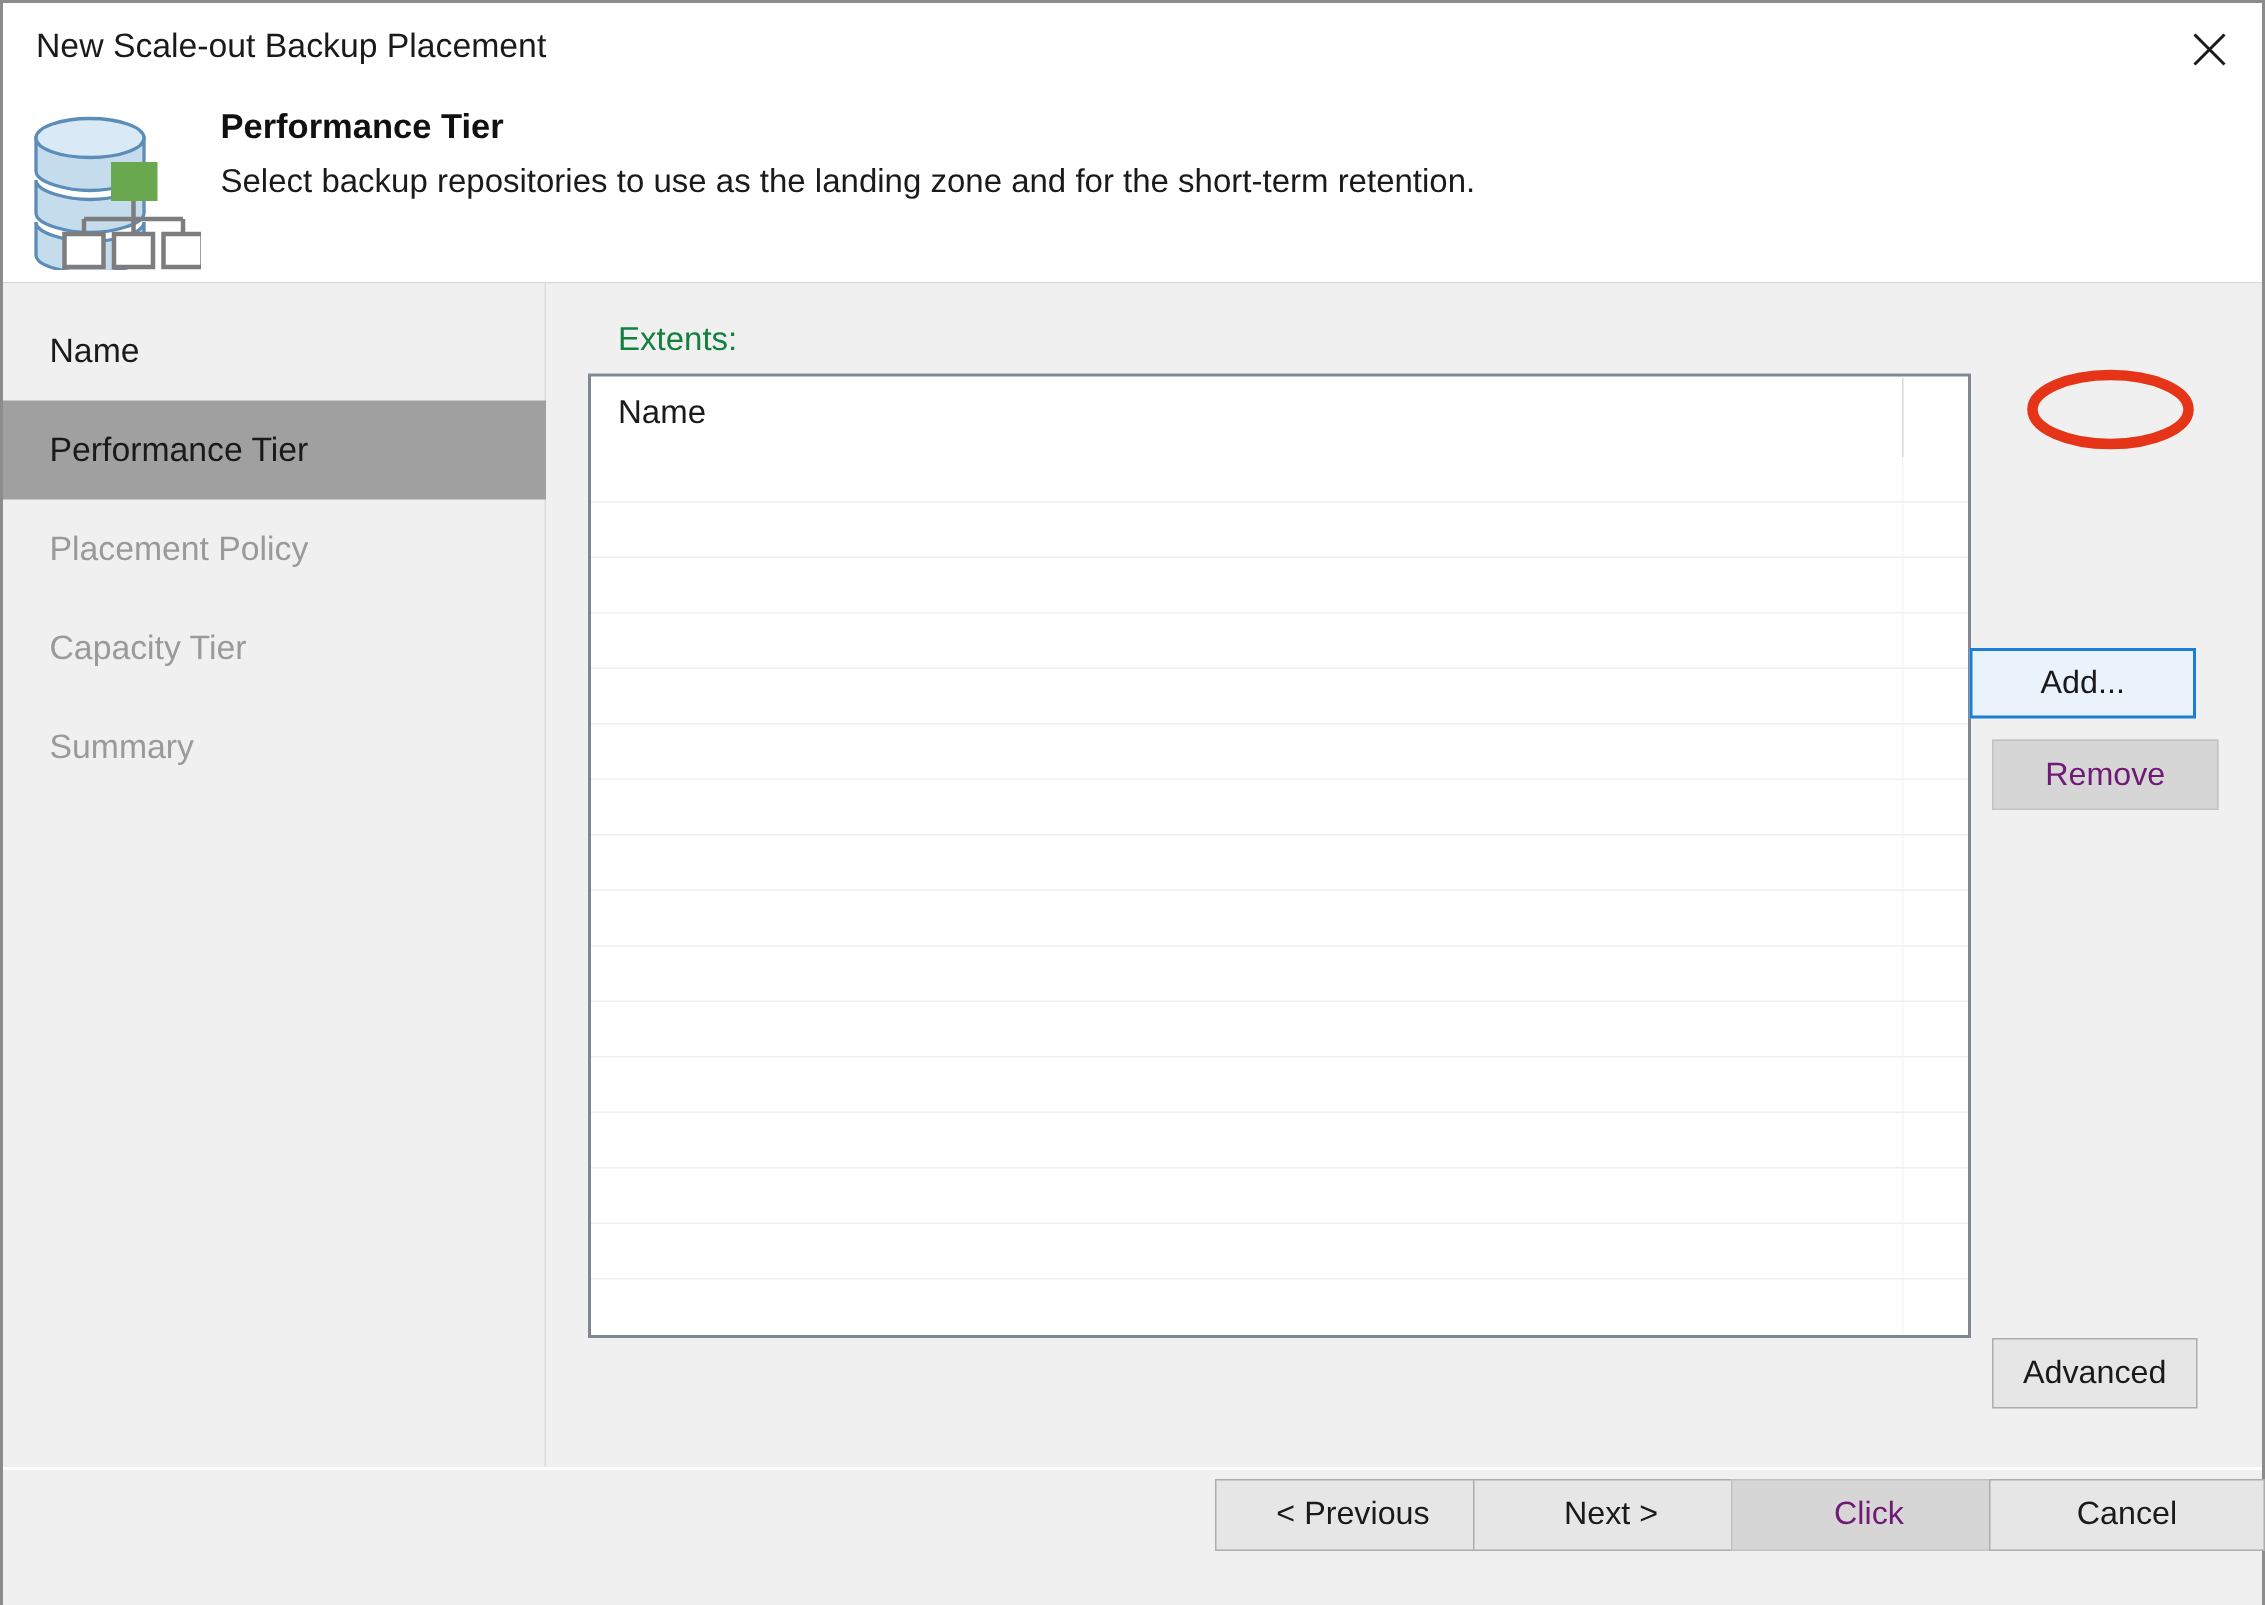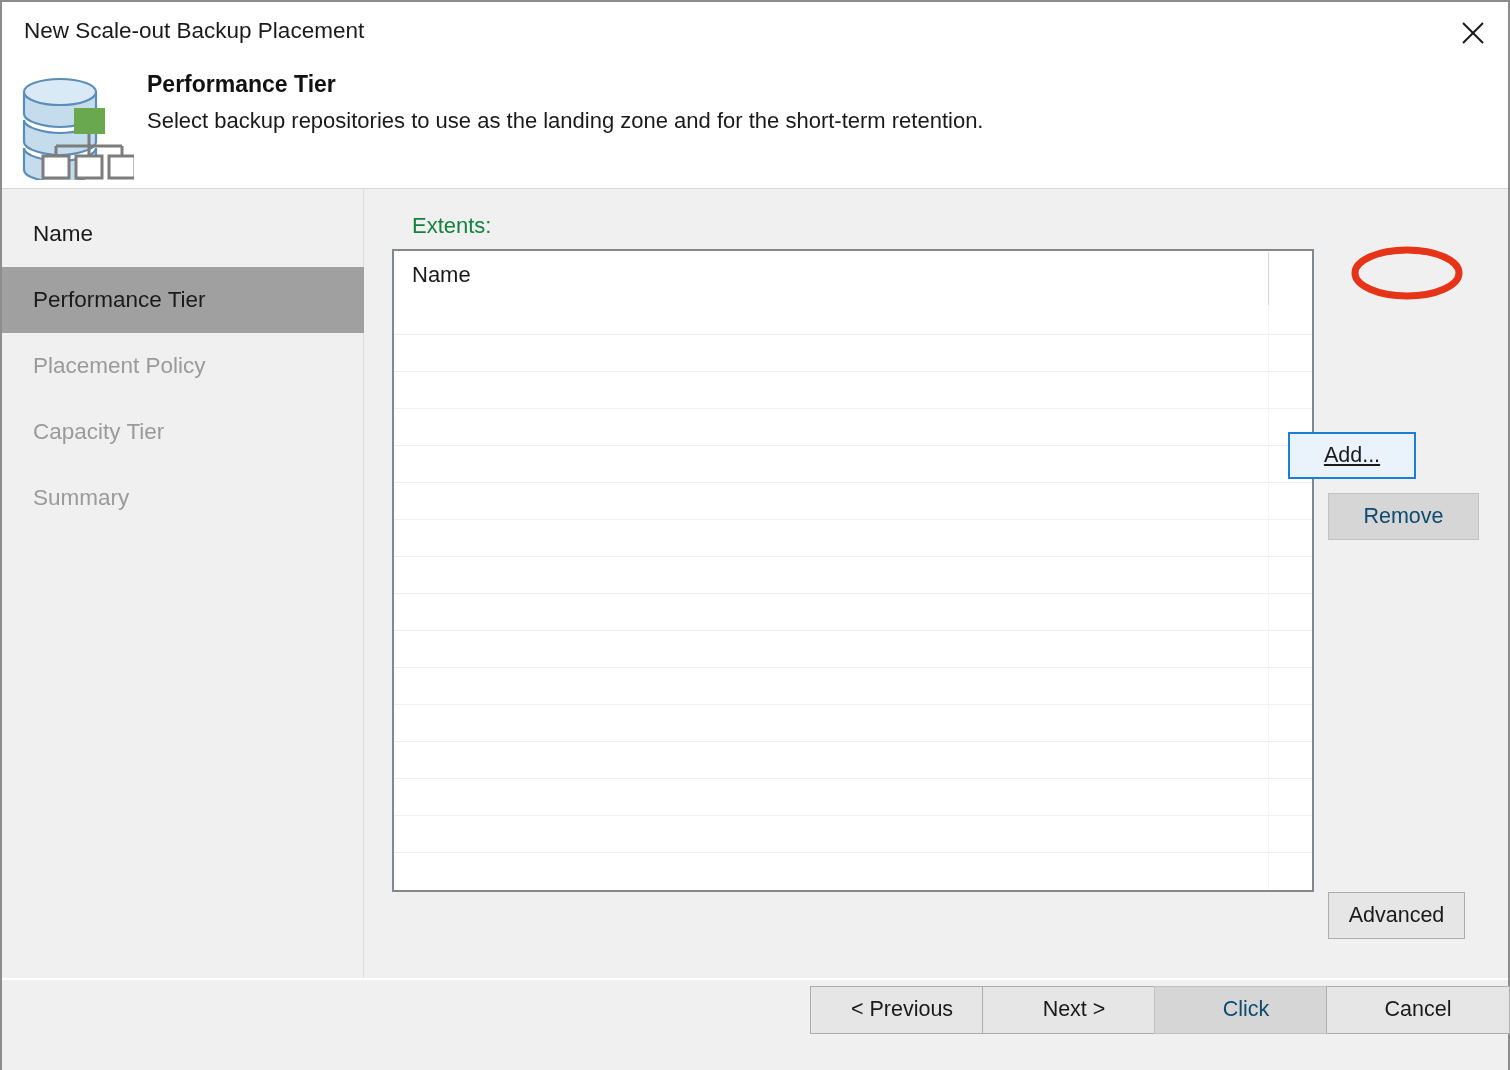--- a/index.html
+++ b/index.html
@@ -209,30 +209,30 @@
     padding: 0;
     line-height: 1;
     display: flex;
     align-items: center;
     justify-content: center;
     white-space: nowrap;
   }
   .btn.disabled {
     background: #d6d6d6;
     border: 1px solid #c2c2c2;
-    color: #0c4a6e;
+    color: #701a75;
     text-align: center;
   }
   .btn.focused {
     background: #eaf2fb;
     border: 2px solid #1a7fd4;
     color: #1a1a1a;
   }
 
-  #add-button       { left: 923px; top: 243px; width: 128px; height: 47px; text-decoration: underline; }
+  #add-button       { left: 948px; top: 243px; width: 151px; height: 47px; }
   #remove-button    { left: 963px; top: 304px; width: 151px; height: 47px; }
   #advanced-button  { left: 963px; top: 703px; width: 137px; height: 47px; }
 
   
   #footer {
     position: absolute;
     left: 0;
     top: 976px;
     width: 100%;
     height: 90px;

